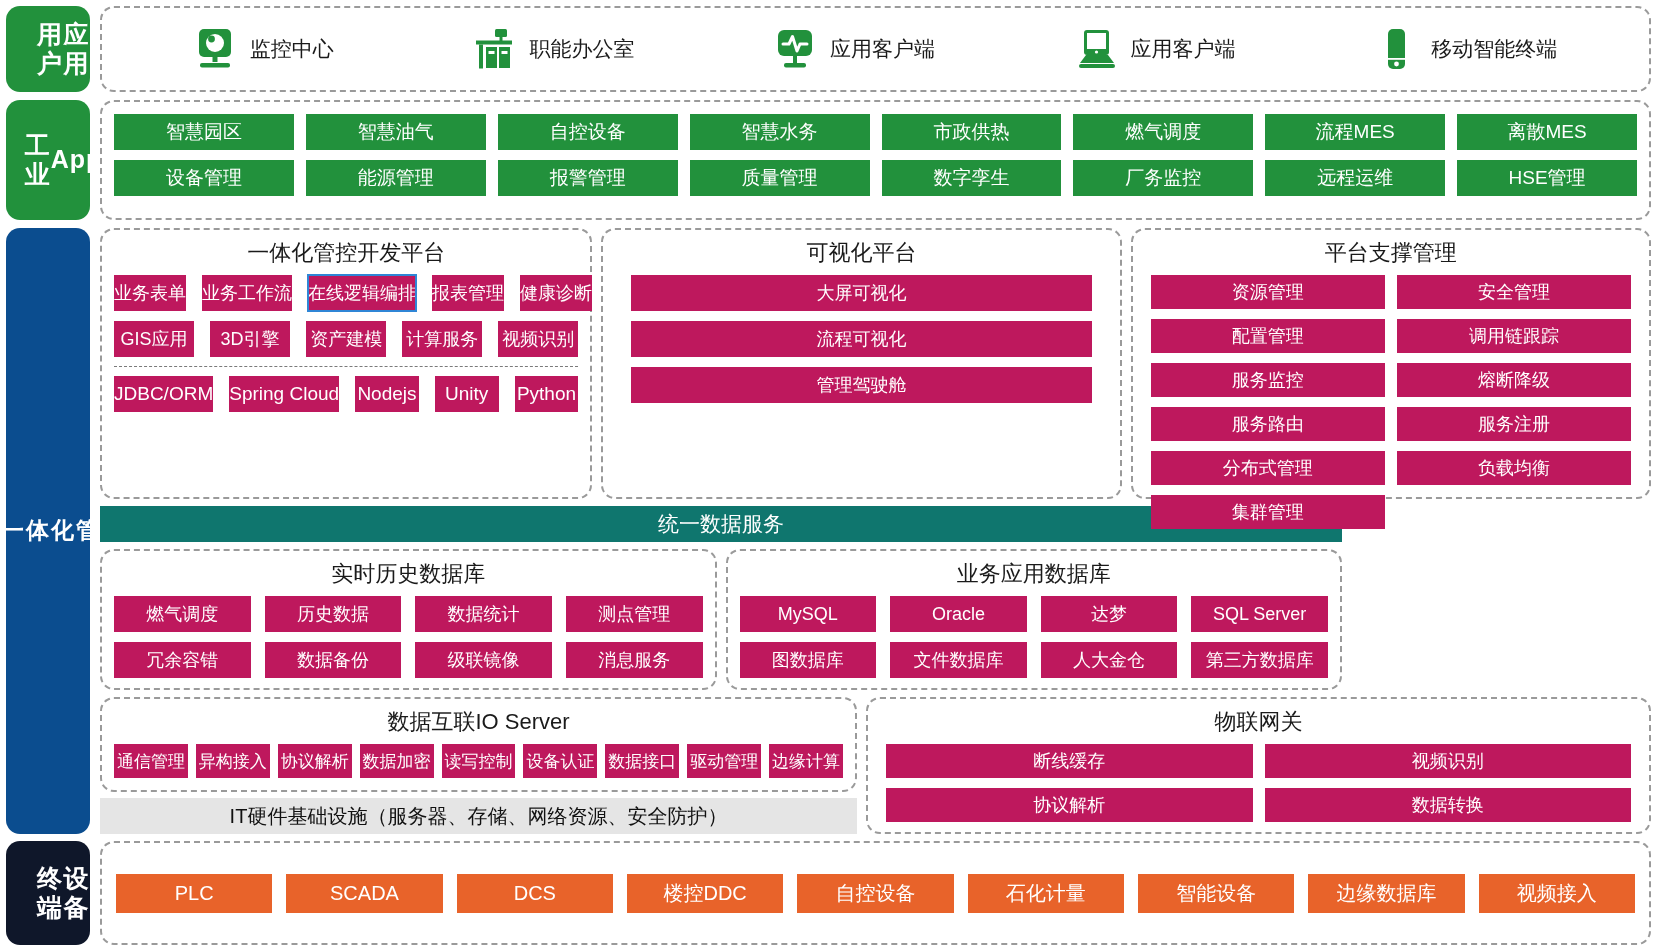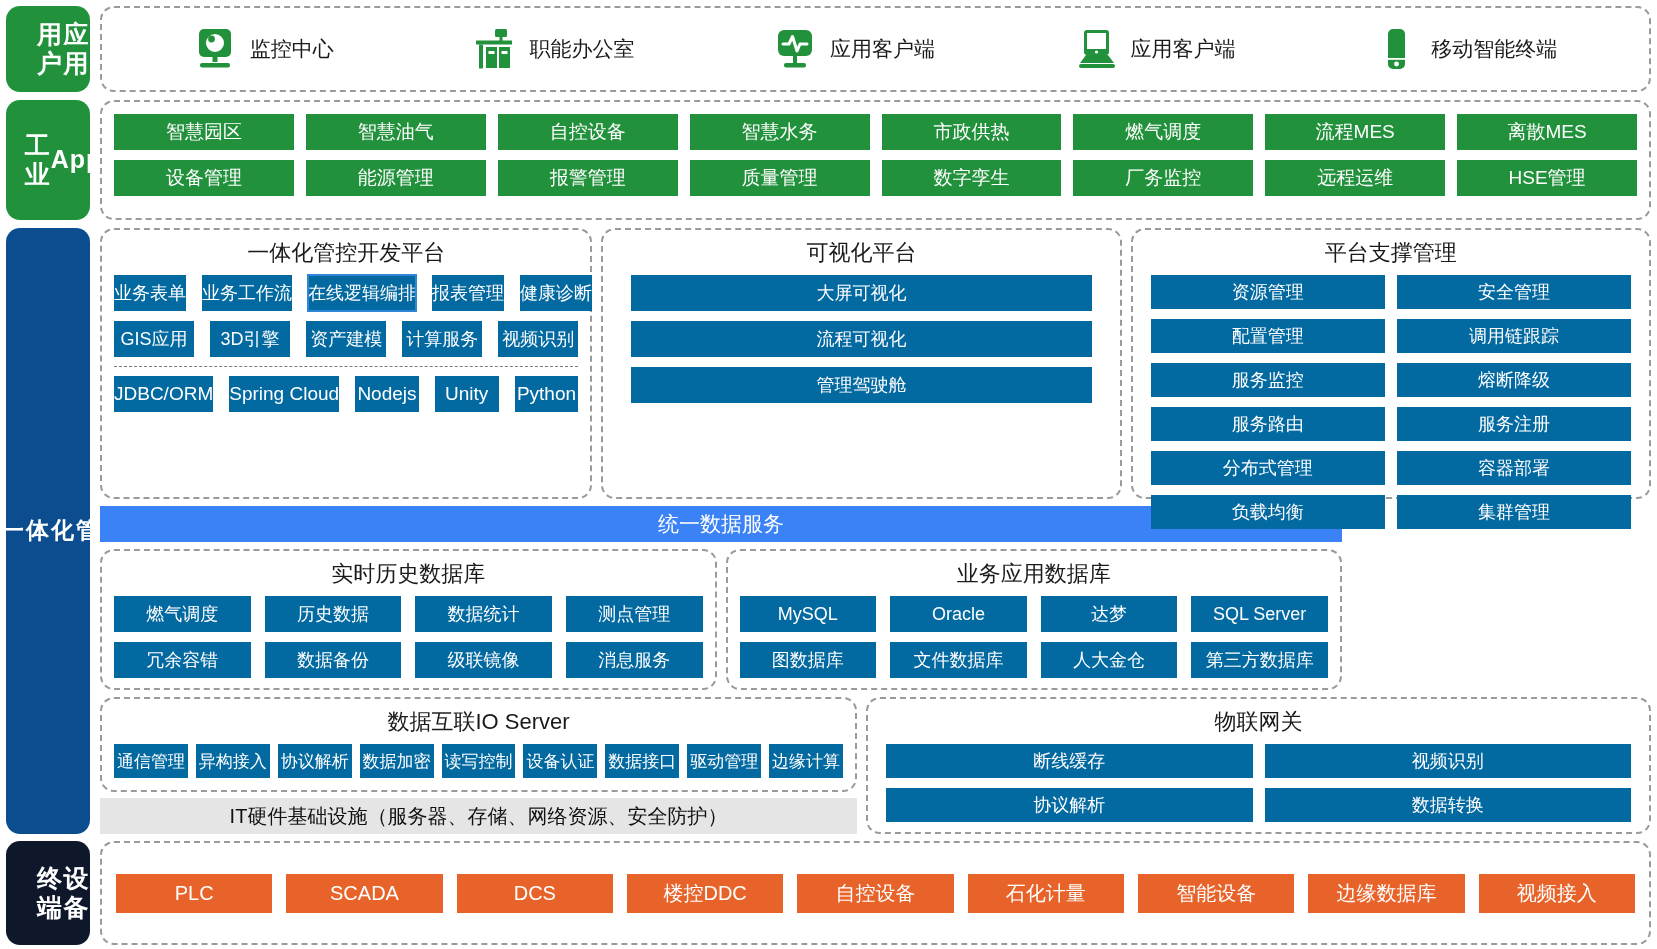--- a/index.html
+++ b/index.html
@@ -76,21 +76,21 @@
   }
   .plat-top { display: flex; gap: 9px; min-height: 0; }
   .plat-left { flex: 1; display: flex; flex-direction: column; gap: 7px; min-width: 0; }
 
   .panel { position: relative; padding: 8px 12px 10px 12px; }
   .panel-title {
     text-align: center; font-size: 22px; color: #1a1a1a;
     margin-bottom: 7px; white-space: nowrap;
   }
   .bbox {
-    background: #0369a1; color: #fff;
+    background: #be185d; color: #fff;
     display: flex; align-items: center; justify-content: center;
     font-size: 18px; white-space: nowrap; height: 36px;
   }
   .bbox.hl { outline: 2px solid #2f86d6; outline-offset: -1px; }
 
   
   #devplat { display: flex; flex-direction: column; }
   .dev-grid {
     display: grid; grid-template-columns: repeat(5, 1fr);
     gap: 10px 16px;
@@ -111,21 +111,21 @@
   #supmgmt { width: 300px; min-width: 300px; display: flex; flex-direction: column; }
   .sup-grid {
     display: grid; grid-template-columns: 1fr 1fr;
     gap: 10px 12px; padding: 0 6px; flex: 1;
     align-content: space-between;
   }
   .sup-grid .bbox { height: 34px; font-size: 18px; }
 
   
   .uds {
-    background: #3b82f6; color: #fff; height: 36px;
+    background: #0f766e; color: #fff; height: 36px;
     display: flex; align-items: center; justify-content: center;
     font-size: 21px;
   }
 
   
   .db-row { display: flex; gap: 9px; }
   .db-panel { flex: 1; min-width: 0; }
   .db-grid { display: grid; grid-template-columns: repeat(4, 1fr); gap: 10px 14px; }
   .db-grid .bbox { font-size: 18px; }
 
@@ -324,21 +324,20 @@
           <div class="sup-grid" id="sup-grid">
               <div class="bbox">资源管理</div>
               <div class="bbox">安全管理</div>
               <div class="bbox">配置管理</div>
               <div class="bbox">调用链跟踪</div>
               <div class="bbox">服务监控</div>
               <div class="bbox">熔断降级</div>
               <div class="bbox">服务路由</div>
               <div class="bbox">服务注册</div>
               <div class="bbox">分布式管理</div>
-              <div class="bbox">容器部署</div>
               <div class="bbox">负载均衡</div>
               <div class="bbox">集群管理</div>
             </div>
         </div>
       </div>
 
       <div style="display:flex; gap:9px; min-width:0;">
         <div style="flex:1; min-width:0; display:flex; flex-direction:column; gap:7px;">
           <div class="uds">统一数据服务</div>
 

